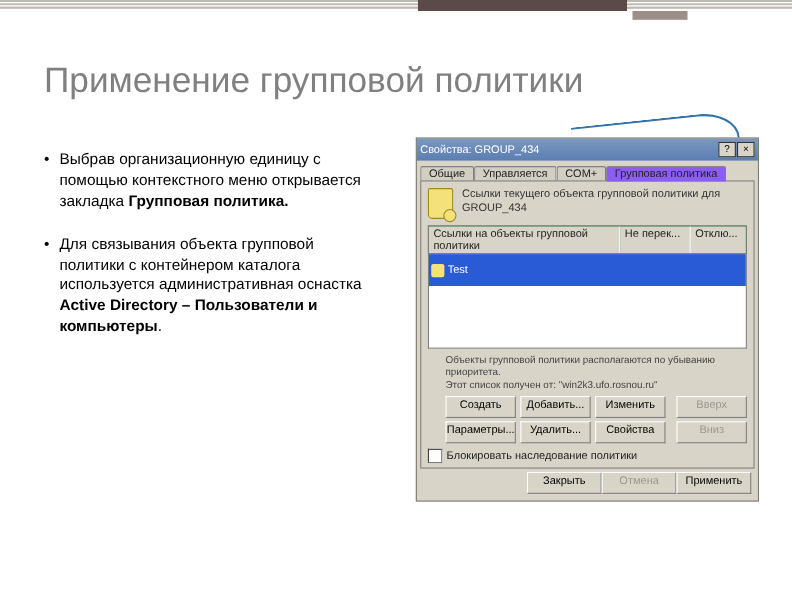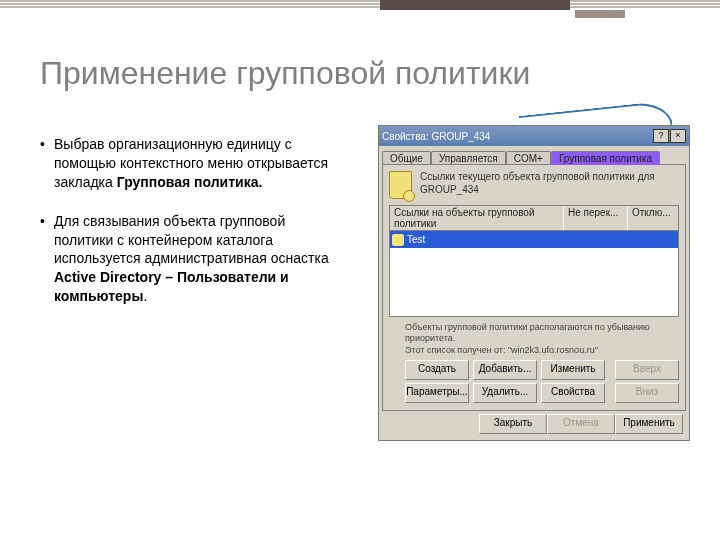--- a/index.html
+++ b/index.html
@@ -23,21 +23,21 @@
   .tab.inactive{filter:brightness(.97);}
   .dlg-body{border:1px solid #808080;margin:0 3px 3px 3px;background:#d8d4c8;padding:6px 6px 4px 6px;position:relative;z-index:1;}
   .desc-row{display:flex;gap:8px;align-items:flex-start;margin-bottom:6px;}
   .desc-ico{width:24px;height:26px;background:#f3e27a;border:1px solid #a08a20;border-radius:2px 2px 4px 4px;position:relative;}
   .desc-ico::after{content:"";position:absolute;right:-4px;bottom:-4px;width:10px;height:10px;background:#f3e27a;border:1px solid #a08a20;border-radius:50%;}
   .desc-text{font-size:10px;color:#333;line-height:1.25;}
   .list-head{display:flex;background:#15803d;border:1px solid #808080;}
   .list-head .col{padding:1px 4px;border-right:1px solid #fff;background:#d8d4c8;font-size:10px;}
   .list-head .col1{flex:1;}
   .list-box{background:#fff;border:1px solid #808080;border-top:none;height:85px;position:relative;}
-  .list-row{display:flex;align-items:center;background:#2a5bd7;color:#fff;font-size:10px;height:17px;}
+  .list-row{display:flex;align-items:center;background:#2a5bd7;color:#fff;font-size:10px;height:29px;}
   .list-row .ico{width:12px;height:12px;margin:0 3px 0 2px;background:#f3e27a;border-radius:2px;}
   .hint{font-size:9px;color:#444;margin:5px 0 4px 16px;line-height:1.25;}
   .btn-rows{display:flex;gap:4px;margin-bottom:3px;padding-left:16px;}
   .btn-rows .col-b{display:flex;flex-direction:column;gap:3px;margin-left:auto;}
   .wbutton{width:62px;height:18px;background:#d8d4c8;border:1px solid #808080;border-top-color:#fff;border-left-color:#fff;font-size:10px;text-align:center;line-height:16px;color:#000;}
   .wbutton.disabled{color:#9a978e;}
   .row3{display:flex;gap:4px;}
   .chk-row{display:flex;align-items:center;gap:4px;margin-top:5px;font-size:10px;}
   .chk{width:11px;height:11px;background:#fff;border:1px solid #808080;border-top-color:#404040;border-left-color:#404040;}
   .dlg-footer{display:flex;gap:0;justify-content:flex-end;padding:0 3px 6px 0;margin-right:3px;}
@@ -120,20 +120,24 @@
       <div class="btn-rows">
         <div class="row3">
           <div class="wbutton">Параметры...</div>
           <div class="wbutton">Удалить...</div>
           <div class="wbutton">Свойства</div>
         </div>
         <div class="col-b">
           <div class="wbutton disabled">Вниз</div>
         </div>
       </div>
+      <div class="chk-row">
+        <span class="chk"></span>
+        <span>Блокировать наследование политики</span>
+      </div>
     </div>
     <div class="dlg-footer">
       <div class="wbutton">Закрыть</div>
       <div class="wbutton disabled">Отмена</div>
       <div class="wbutton">Применить</div>
     </div>
   </div>
 </div>
 
 </body></html>

